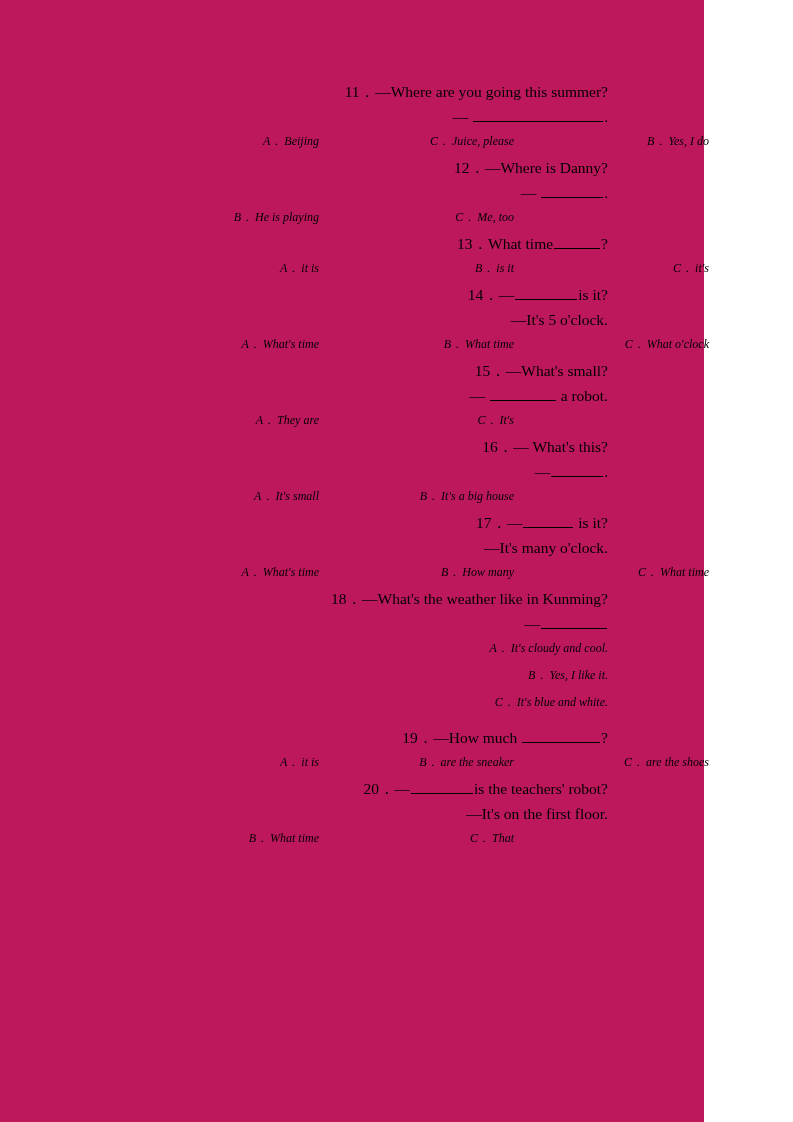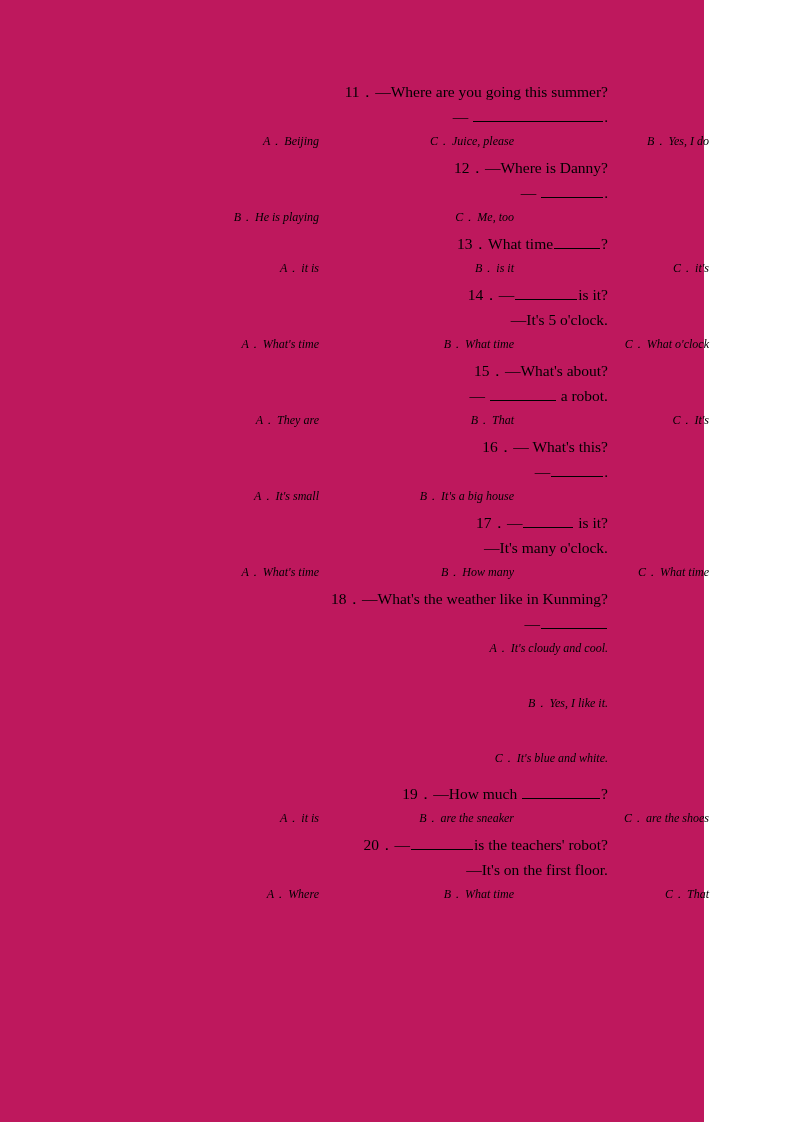--- a/index.html
+++ b/index.html
@@ -54,21 +54,20 @@
   }
   .options {
     display: flex;
     flex-direction: row;
     padding-left: 28px;
     margin-top: 3px;
     margin-bottom: 6px;
   }
   .options.stacked {
     flex-direction: column;
-    gap: 28px;
   }
   .options.stacked .opt {
     width: auto;
     margin-bottom: 9px;
   }
   .opt {
     font-size: 12px;
     line-height: 1.5;
     width: 195px;
     flex: none;
@@ -112,25 +111,24 @@
       <div class="q-block">
         <p class="stem"><span class="num">14．</span><span>—</span><span class="blank" style="width: 62px;"></span><span>is it?</span></p>
         <p class="stem indent"><span>—It's 5 o'clock.</span></p>
         <div class="options">
           <div class="opt"><span class="lbl">A．</span><span>What's time</span></div>
           <div class="opt"><span class="lbl">B．</span><span>What time</span></div>
           <div class="opt"><span class="lbl">C．</span><span>What o'clock</span></div>
         </div>
       </div>
       <div class="q-block">
-        <p class="stem"><span class="num">15．</span><span>—What's about?</span></p>
+        <p class="stem"><span class="num">15．</span><span>—What's small?</span></p>
         <p class="stem indent"><span>— </span><span class="blank" style="width: 66px;"></span><span> a robot.</span></p>
         <div class="options">
           <div class="opt"><span class="lbl">A．</span><span>They are</span></div>
-          <div class="opt"><span class="lbl">B．</span><span>That</span></div>
           <div class="opt"><span class="lbl">C．</span><span>It's</span></div>
         </div>
       </div>
       <div class="q-block">
         <p class="stem"><span class="num">16．</span><span>— What's this?</span></p>
         <p class="stem indent"><span>—</span><span class="blank" style="width: 52px;"></span><span>.</span></p>
         <div class="options">
           <div class="opt"><span class="lbl">A．</span><span>It's small</span></div>
           <div class="opt"><span class="lbl">B．</span><span>It's a big house</span></div>
         </div>
@@ -158,19 +156,18 @@
         <div class="options">
           <div class="opt"><span class="lbl">A．</span><span>it is</span></div>
           <div class="opt"><span class="lbl">B．</span><span>are the sneaker</span></div>
           <div class="opt"><span class="lbl">C．</span><span>are the shoes</span></div>
         </div>
       </div>
       <div class="q-block">
         <p class="stem"><span class="num">20．</span><span>—</span><span class="blank" style="width: 62px;"></span><span>is the teachers' robot?</span></p>
         <p class="stem indent"><span>—It's on the first floor.</span></p>
         <div class="options">
-          <div class="opt"><span class="lbl">A．</span><span>Where</span></div>
           <div class="opt"><span class="lbl">B．</span><span>What time</span></div>
           <div class="opt"><span class="lbl">C．</span><span>That</span></div>
         </div>
       </div>
     </div>
 </div>
 
 </body></html>

